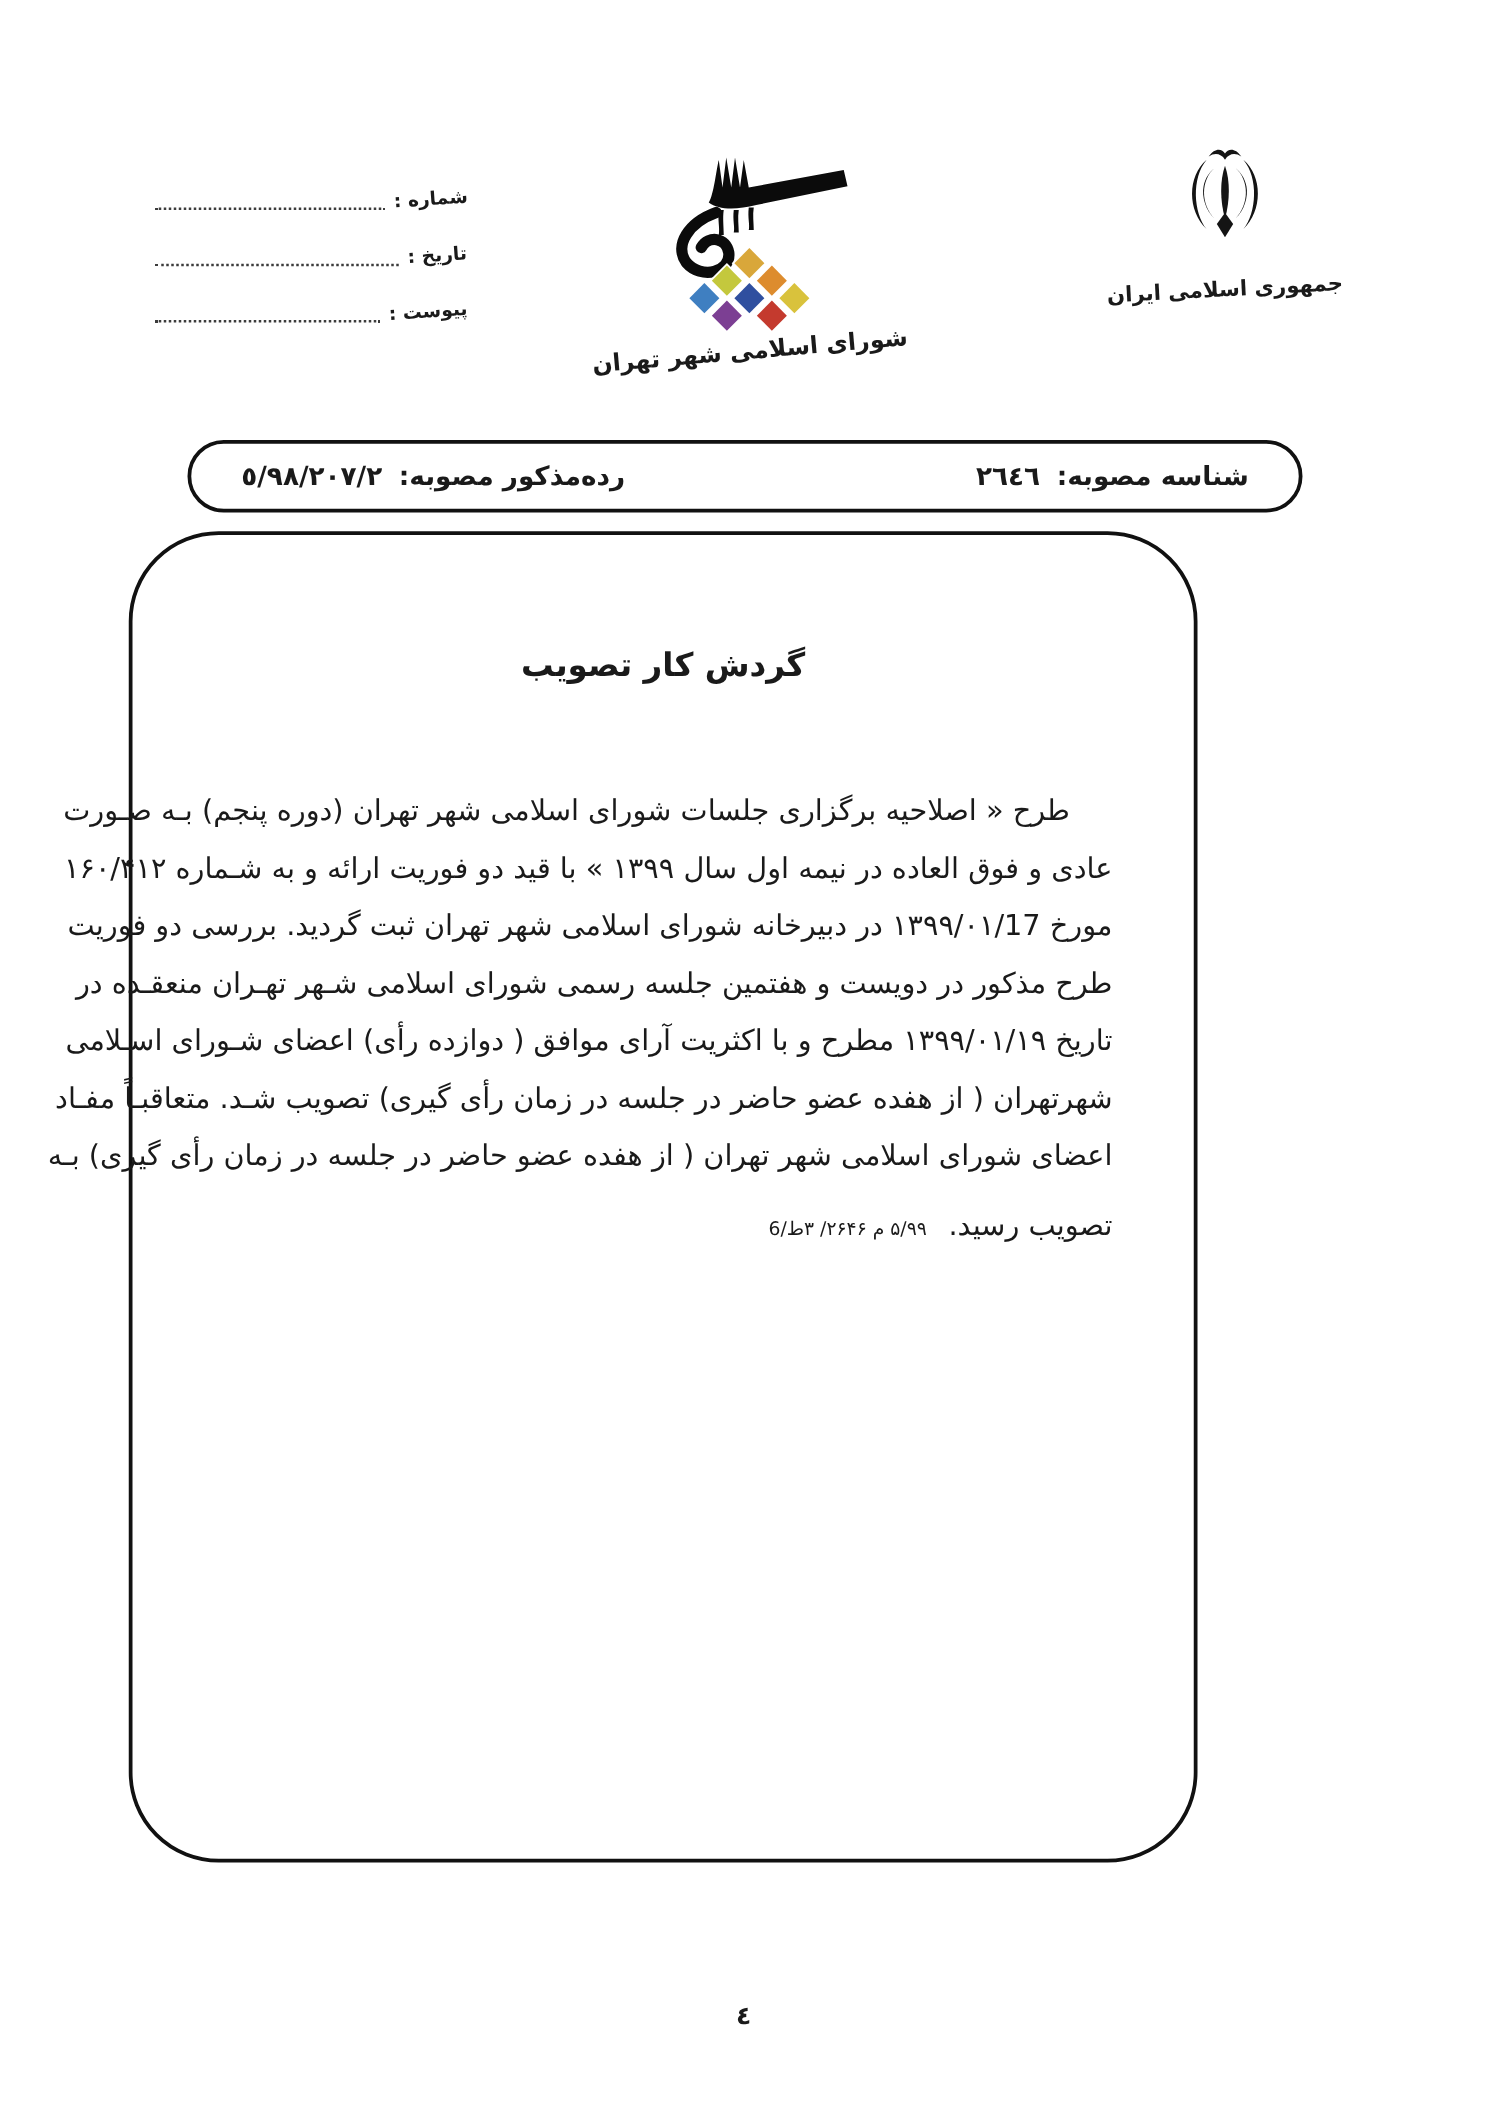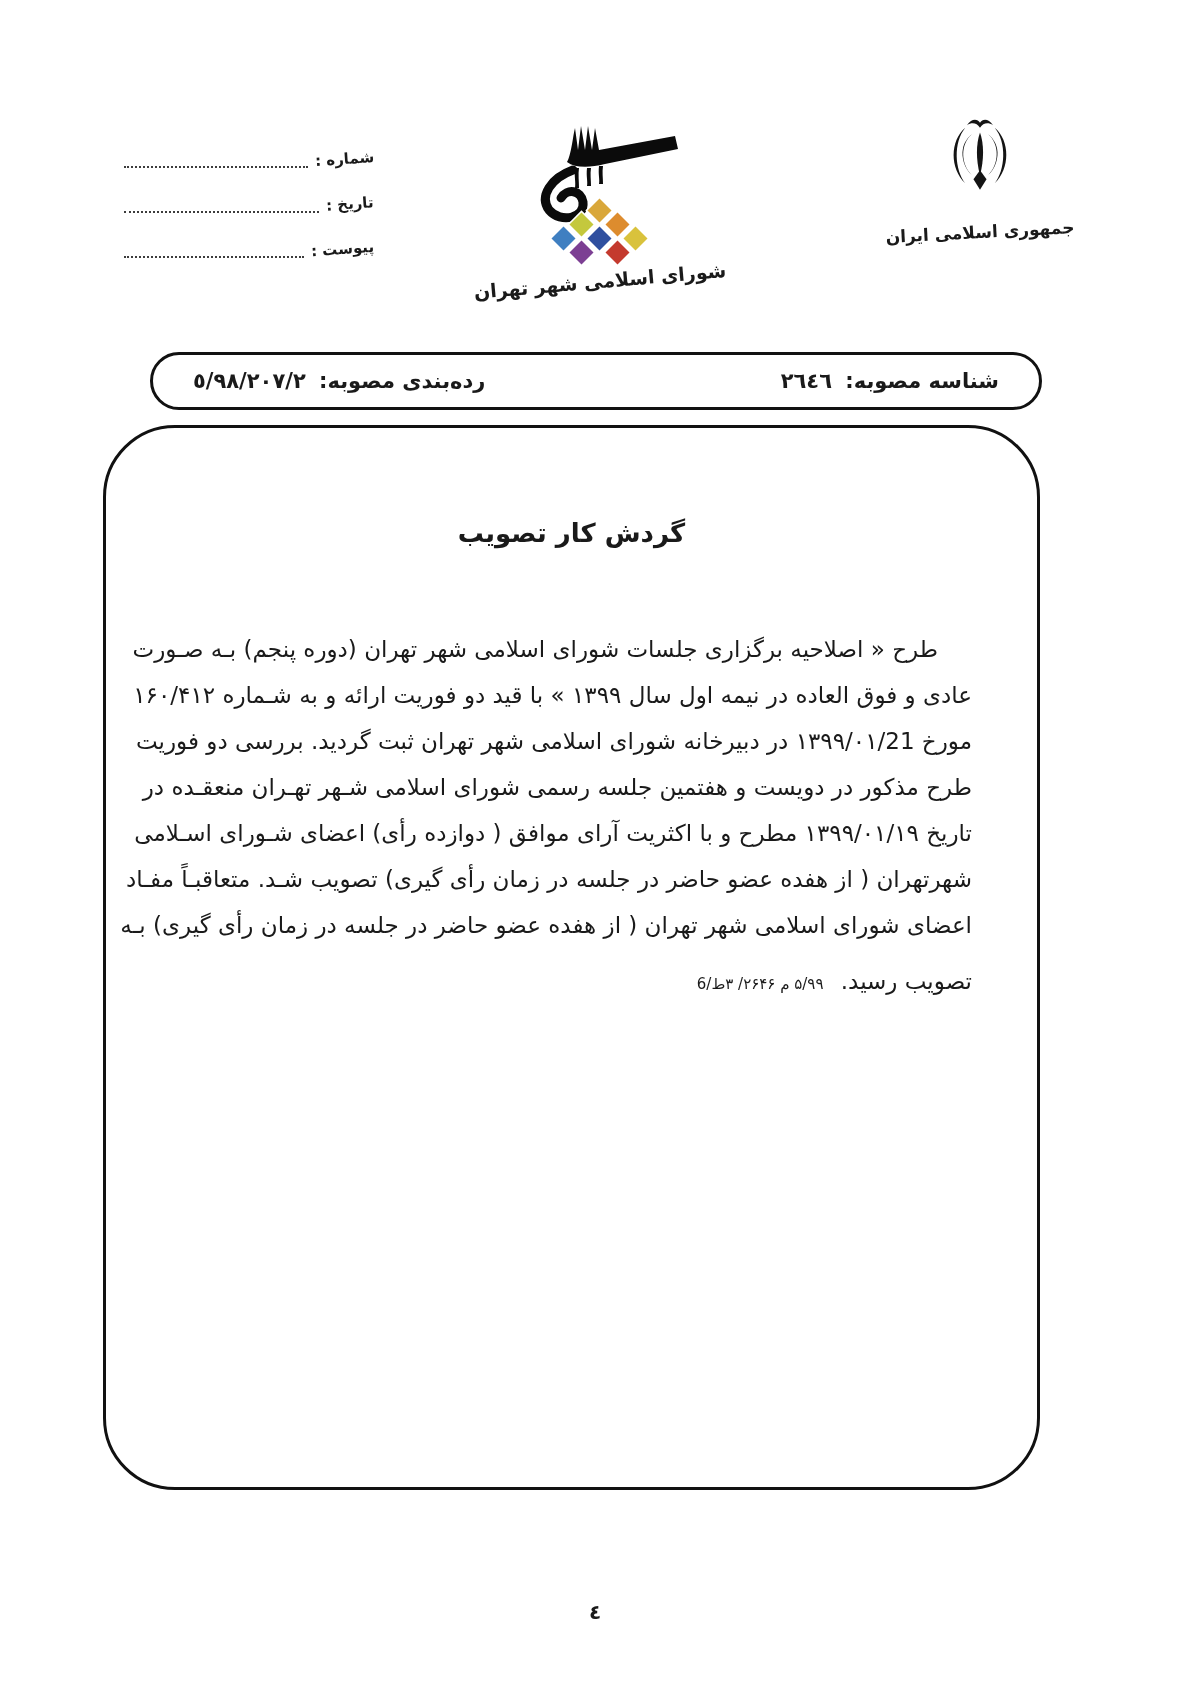--- a/index.html
+++ b/index.html
@@ -25,21 +25,21 @@
   .id-bar{
     position:absolute;left:150px;top:352px;width:892px;height:58px;box-sizing:border-box;
     border:3px solid #111;border-radius:30px;direction:rtl;
     display:flex;justify-content:space-between;align-items:center;padding:0 40px;
     font-size:21px;font-weight:bold;
   }
   .id-pair{white-space:nowrap;}
   .id-pair .value{margin-right:6px;}
   
   .main-box{
-    position:absolute;left:103px;top:425px;width:937px;height:1065px;box-sizing:border-box;
+    position:absolute;left:103px;top:425px;width:855px;height:1065px;box-sizing:border-box;
     border:3px solid #111;border-radius:72px;direction:rtl;padding-top:90px;
   }
   .doc-title{margin:0;text-align:center;font-size:26px;font-weight:bold;letter-spacing:0.5px;}
   .para{margin:78px 65px 0 38px;font-size:23px;}
   .para .line{
     line-height:46px;white-space:nowrap;
     text-align:justify;text-align-last:justify;
   }
   .para .line.indent{padding-right:34px;}
   .para .line.last{
@@ -107,31 +107,31 @@
     </svg>
     <div class="emblem-text">جمهوری اسلامی ایران</div>
   </div>
 
   <div class="id-bar">
     <span class="id-pair">
       <span class="label">شناسه مصوبه:</span>
       <span class="value">٢٦٤٦</span>
     </span>
     <span class="id-pair">
-      <span class="label">رده‌بندی مصوبه:</span>
+      <span class="label">رده‌مذکور مصوبه:</span>
       <span class="value">٥/٩٨/٢٠٧/٢</span>
     </span>
   </div>
 
   <div class="main-box">
     <h1 class="doc-title">گردش کار تصویب</h1>
     <div class="para">
       <div class="line indent">طرح « اصلاحیه برگزاری جلسات شورای اسلامی شهر تهران (دوره پنجم) بـه صـورت</div>
       <div class="line">عادی و فوق العاده در نیمه اول سال ۱۳۹۹ » با قید دو فوریت ارائه و به شـماره ۱۶۰/۴۱۲</div>
-      <div class="line">مورخ ۱۳۹۹/۰۱/21 در دبیرخانه شورای اسلامی شهر تهران ثبت گردید. بررسی دو فوریت</div>
+      <div class="line">مورخ ۱۳۹۹/۰۱/17 در دبیرخانه شورای اسلامی شهر تهران ثبت گردید. بررسی دو فوریت</div>
       <div class="line">طرح مذکور در دویست و هفتمین جلسه رسمی شورای اسلامی شـهر تهـران منعقـده در</div>
       <div class="line">تاریخ ۱۳۹۹/۰۱/۱۹ مطرح و با اکثریت آرای موافق ( دوازده رأی) اعضای شـورای اسـلامی</div>
       <div class="line">شهرتهران ( از هفده عضو حاضر در جلسه در زمان رأی گیری) تصویب شـد. متعاقبـاً مفـاد</div>
       <div class="line">اعضای شورای اسلامی شهر تهران ( از هفده عضو حاضر در جلسه در زمان رأی گیری) بـه</div>
       <div class="line last">
         <span>تصویب رسید.</span>
         <span class="ref">۵/۹۹ م ۲۶۴۶/ ۳ط/6</span>
       </div>
     </div>
   </div>

